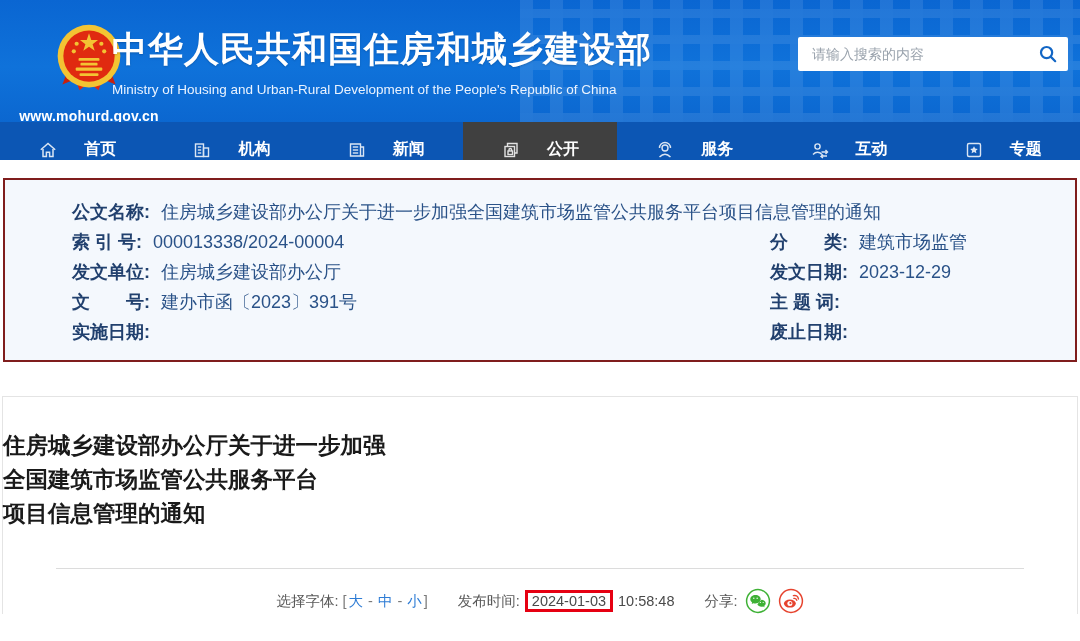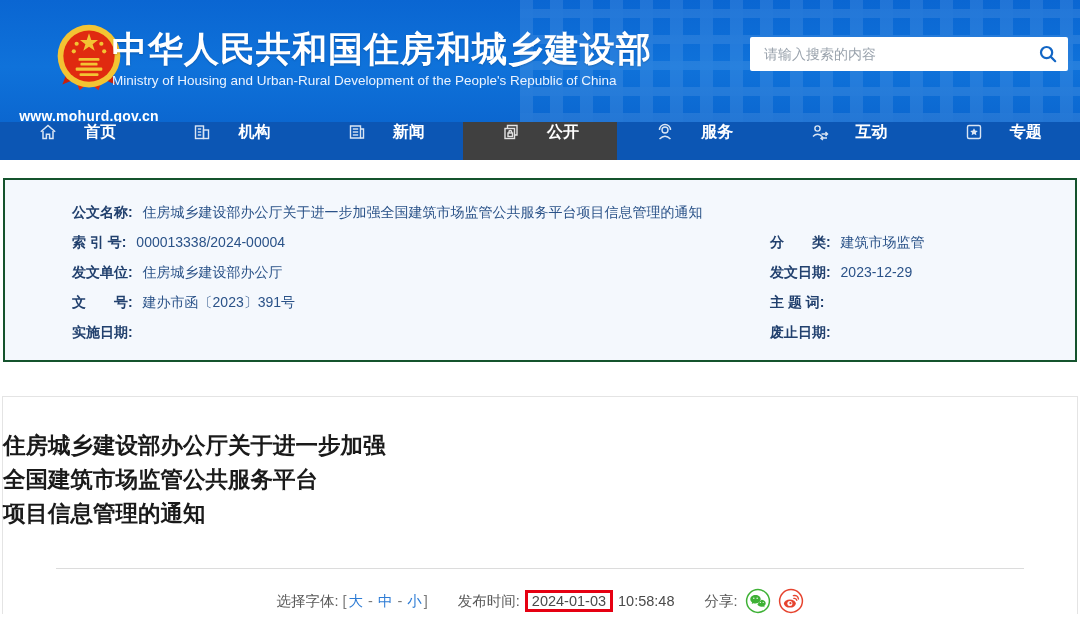--- a/index.html
+++ b/index.html
@@ -18,50 +18,50 @@
     background-image:
       repeating-linear-gradient(90deg, rgba(255,255,255,.9) 0 13px, transparent 13px 30px),
       repeating-linear-gradient(0deg, rgba(255,255,255,.9) 0 9px, transparent 9px 26px);
   }
   .emblem-wrap { position: absolute; left: 14px; top: 12px; width: 150px; text-align: center; }
   .emblem { width: 76px; height: 76px; display: block; margin: 8px auto 0; }
   .site-url { color: #ffffff; font-weight: bold; font-size: 14px; margin-top: 12px; letter-spacing: .2px; }
   .head-titles { position: absolute; left: 112px; top: 26px; }
   .title-cn { color: #ffffff; font-weight: bold; font-size: 35px; letter-spacing: 1px;
               text-shadow: 0 1px 2px rgba(0,0,0,.18); white-space: nowrap; }
-  .title-en { color: #eaf3ff; font-size: 13.5px; white-space: nowrap; }
+  .title-en { color: #eaf3ff; font-size: 13.5px; margin-top: 9px; white-space: nowrap; }
   .search-box {
-    position: absolute; right: 12px; top: 37px; width: 318px; height: 34px;
+    position: absolute; right: 12px; top: 37px; width: 270px; height: 34px;
     background: #ffffff; border-radius: 2px; display: flex; align-items: center;
   }
   .search-input {
     flex: 1; border: none; outline: none; height: 100%; padding: 0 8px 0 14px;
     font-size: 14px; color: #333; background: transparent;
     font-family: "Liberation Sans", "DejaVu Sans", sans-serif;
   }
   .search-input::placeholder { color: #9aa3ad; }
   .search-btn { width: 40px; height: 100%; border: none; background: transparent; cursor: pointer;
                 display: flex; align-items: center; justify-content: center; }
 
   
   .nav { display: flex; height: 38px; background: #0c56b4; }
   .nav-item {
-    flex: 1; display: flex; align-items: flex-start; justify-content: center; gap: 26px;
+    flex: 1; display: flex; align-items: flex-end; justify-content: center; gap: 26px;
     color: #ffffff; font-size: 16px; font-weight: bold; cursor: pointer; white-space: nowrap;
   }
   .nav-item.active { background: #404040; }
   .nav-item svg { opacity: .85; }
 
   
   .breadcrumb { padding: 17px 0 0 8px; font-size: 13px; color: #999999; }
 
   
   .meta-box {
-    margin: 18px 3px 0 3px; background: #f4f8fd; border: 2px solid #14532d;
-    padding: 17px 0 13px 67px; color: #2a4f87; font-size: 14px;
+    margin: 18px 3px 0 3px; background: #f4f8fd; border: 2px solid #7f1d1d;
+    padding: 17px 0 13px 67px; color: #2a4f87; font-size: 18px;
   }
   .meta-row { line-height: 30px; white-space: nowrap; }
   .m-label { font-weight: bold; color: #21406e; margin-right: 6px; }
   .m-value { color: #2a5288; }
   .meta-grid { display: grid; grid-template-columns: 698px auto; }
 
   
   .panel {
     margin: 34px 2px 0 2px; background: #ffffff;
     border: 1px solid #e4e4e4; border-bottom: none;

